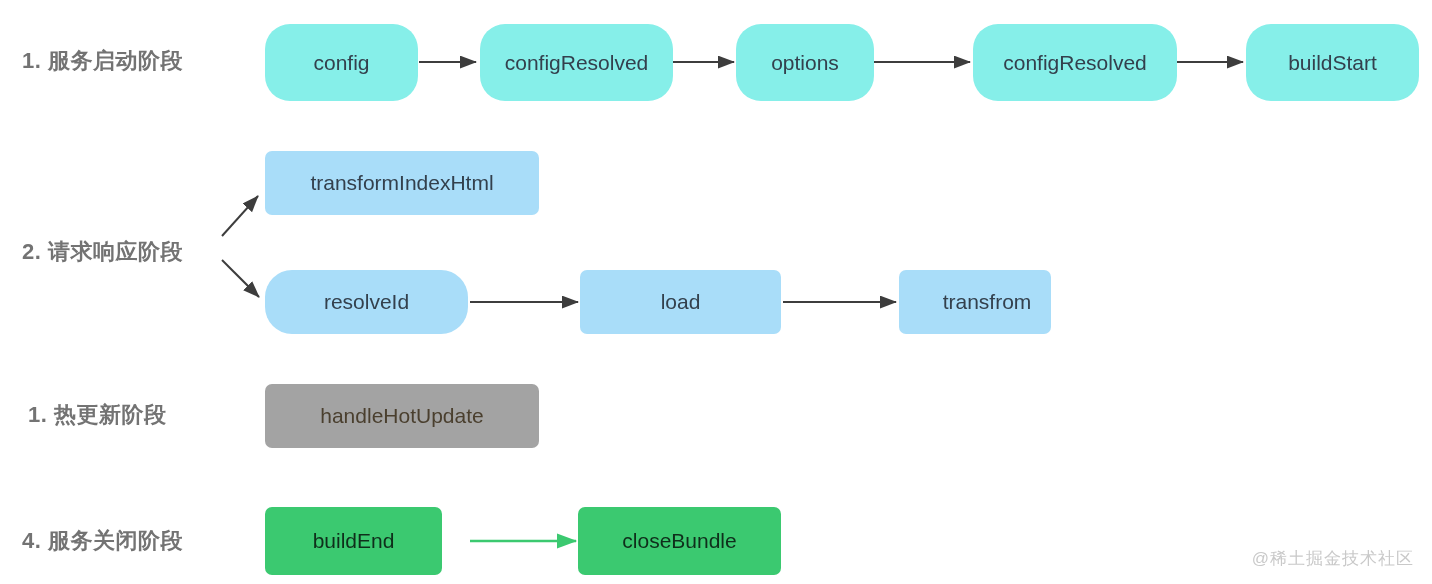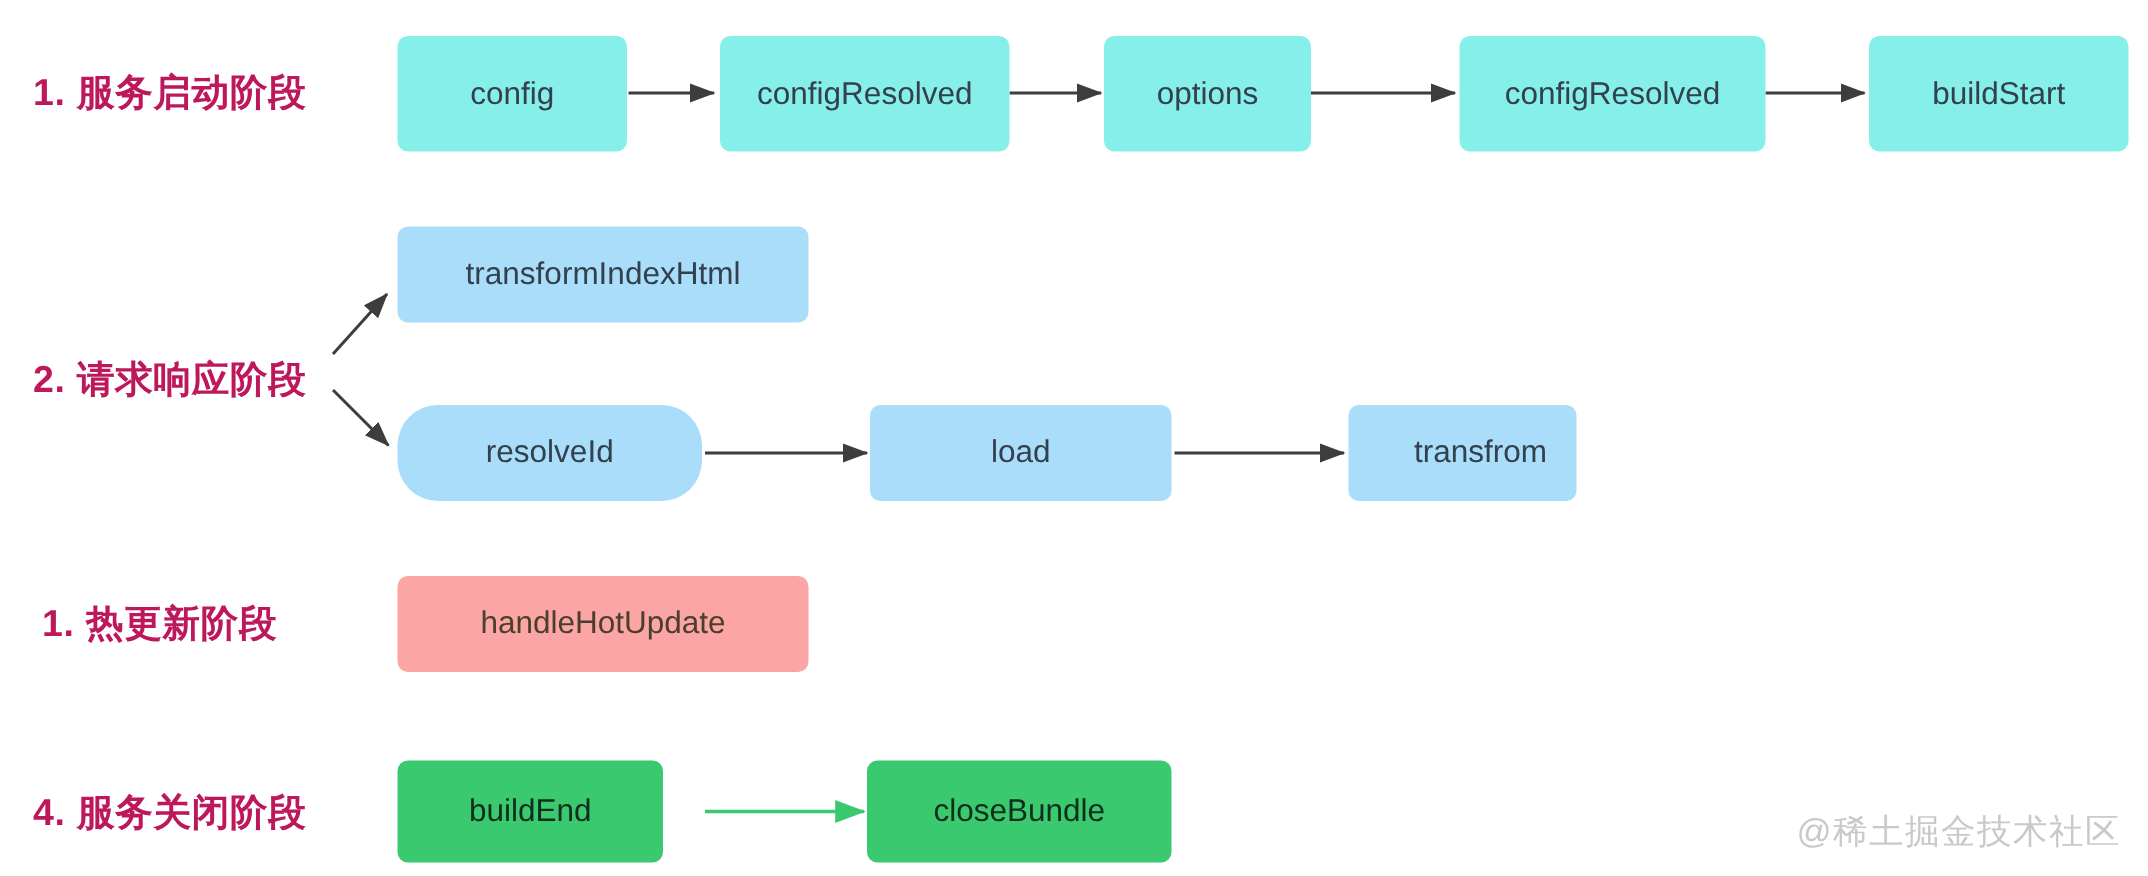--- a/index.html
+++ b/index.html
@@ -14,53 +14,53 @@
     overflow: hidden;
     font-family: "Liberation Sans", "DejaVu Sans", sans-serif;
   }
   #diagram {
     position: absolute;
     inset: 0;
   }
   .stage-label {
     position: absolute;
     font-weight: bold;
-    font-size: 25px;
-    color: #be185d;
+    font-size: 22px;
+    color: #737373;
     letter-spacing: 0.5px;
     white-space: nowrap;
     line-height: 1;
   }
   .node {
     position: absolute;
     display: flex;
     align-items: center;
     justify-content: center;
     border-radius: 7px;
     font-size: 21px;
     color: #33404d;
     white-space: nowrap;
     box-sizing: border-box;
     text-align: center;
   }
-  .node.cyan   { background: #86EFE9; }
+  .node.cyan   { background: #86EFE9; border-radius: 25px; }
   .node.blue   { background: #A9DDF9; }
-  .node.orange { background: #fca5a5; color: #4a3f2e; }
+  .node.orange { background: #a3a3a3; color: #4a3f2e; }
   .node.green  { background: #3BC970; color: #0f2e1b; }
 
   .edge-layer {
     position: absolute;
     inset: 0;
     pointer-events: none;
   }
   .watermark {
     position: absolute;
     right: 18px;
     bottom: 14px;
-    font-size: 23px;
+    font-size: 17px;
     color: #c9c9c9;
     white-space: nowrap;
     letter-spacing: 1px;
   }
 </style>
 </head>
 <body>
 
 <div id="diagram">
 

